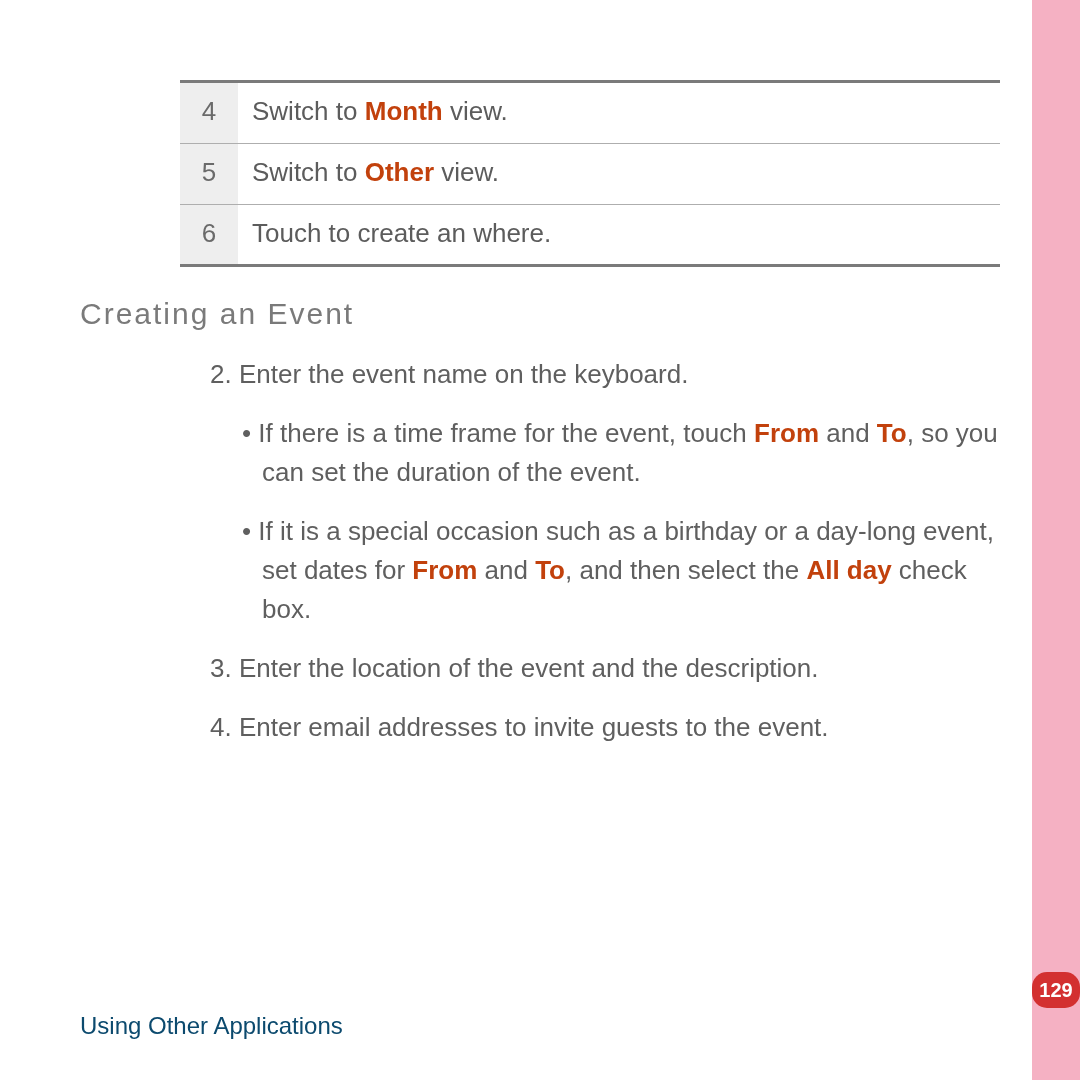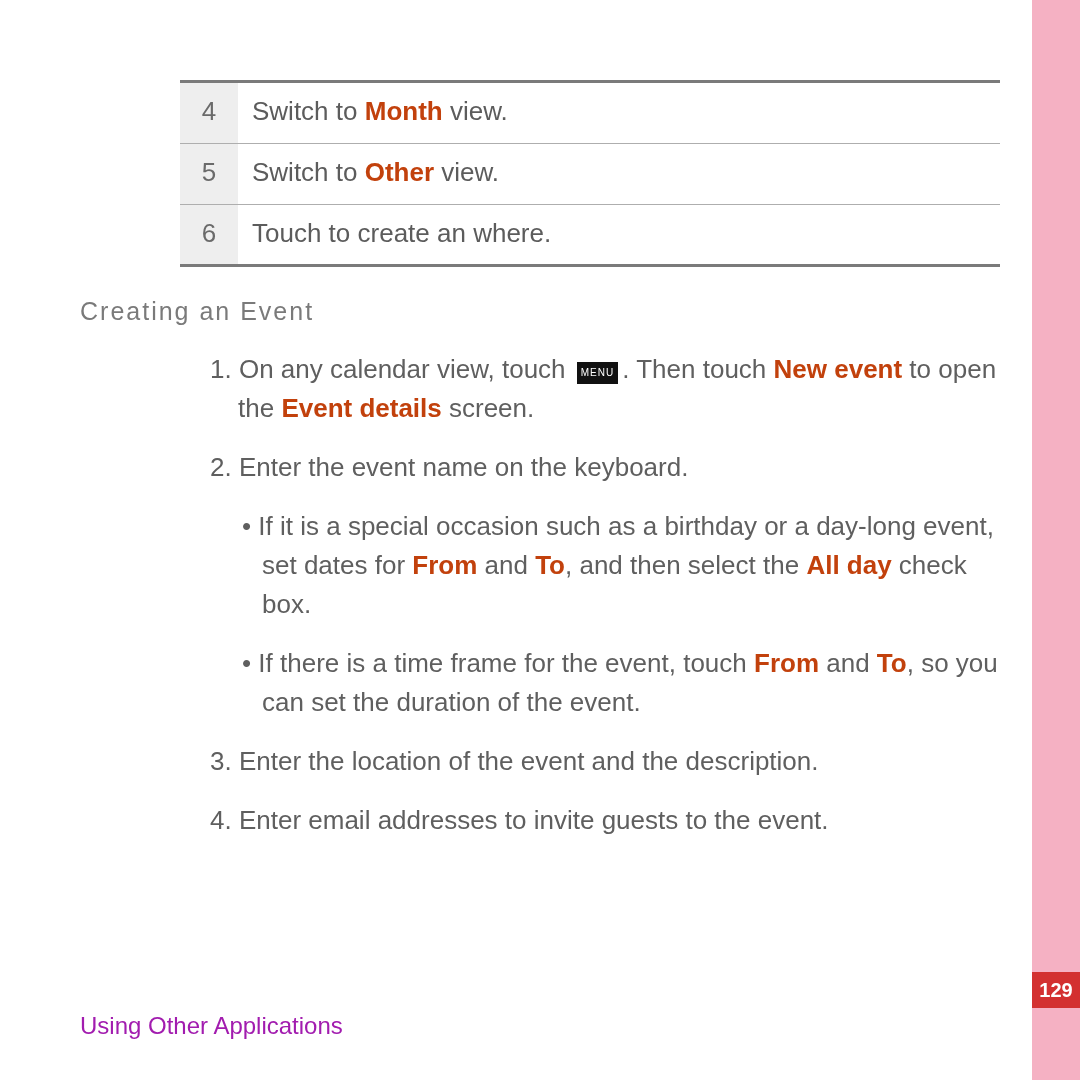--- a/index.html
+++ b/index.html
@@ -27,20 +27,21 @@
     bottom: 72px;
     width: 48px;
     height: 36px;
     background: #d33030;
     color: #fff;
     font-weight: bold;
     font-size: 20px;
     display: flex;
     align-items: center;
     justify-content: center;
+    border-radius: 15px;
   }
   .page {
     position: absolute;
     left: 80px;
     top: 0;
     width: 930px;
     height: 100%;
     box-sizing: border-box;
     padding-top: 80px;
   }
@@ -57,21 +58,21 @@
   .legend td.num {
     width: 30px;
     background: #eeeeee;
     text-align: center;
     color: #6a6a6a;
   }
   .legend tr.topline td { border-top: 3px solid #7a7a7a; }
   .legend tr.lastline td { border-bottom: 3px solid #7a7a7a; }
   .legend tr td { border-top: 1px solid #aeaeae; }
   .section-heading {
-    font-size: 25px;
+    font-size: 30px;
     letter-spacing: 2px;
     color: #7a7a7a;
     margin: 24px 0 24px 0;
   }
   .steps {
     margin-left: 130px;
     width: 800px;
     font-size: 26px;
     line-height: 1.5;
     color: #5f5f5f;
@@ -91,21 +92,21 @@
     vertical-align: 2px;
     line-height: 1;
     margin: 0 4px;
     text-indent: 0;
   }
   .footer {
     position: absolute;
     left: 80px;
     bottom: 40px;
     font-size: 24px;
-    color: #a21caf;
+    color: #0c4a6e;
   }
   b { font-weight: bold; color: #c2410c; }
 </style>
 </head>
 <body>
 
 <div class="side-strip"></div>
 <div class="page-badge">129</div>
 
 <div class="page">
@@ -130,32 +131,29 @@
         <span>Touch to create an where.</span>
       </td>
     </tr>
   </tbody>
     </table>
 
   <div class="section-heading">Creating  an  Event</div>
 
   <div class="steps">
 
-    <p class="step-indent">
-      <span>1. On any calendar view, touch </span><span class="menu-icon">MENU</span><span>. Then touch </span><b>New event</b><span> to open the </span><b>Event details</b><span> screen.</span>
-    </p>
 
     <p class="step-indent">2. Enter the event name on the keyboard.</p>
 
     <div class="bullet-block">
       <p class="bullet">
-        <span>• If it is a special occasion such as a birthday or a day-long event, set dates for </span><b>From</b><span> and </span><b>To</b><span>, and then select the </span><b>All day</b><span> check box.</span>
+        <span>• If there is a time frame for the event, touch </span><b>From</b><span> and </span><b>To</b><span>, so you can set the duration of the event.</span>
       </p>
       <p class="bullet">
-        <span>• If there is a time frame for the event, touch </span><b>From</b><span> and </span><b>To</b><span>, so you can set the duration of the event.</span>
+        <span>• If it is a special occasion such as a birthday or a day-long event, set dates for </span><b>From</b><span> and </span><b>To</b><span>, and then select the </span><b>All day</b><span> check box.</span>
       </p>
     </div>
 
     <p class="step-indent">3. Enter the location of the event and the description.</p>
     <p class="step-indent">4. Enter email addresses to invite guests to the event.</p>
 
   </div>
 </div>
 
 <div class="footer">Using Other Applications</div>

